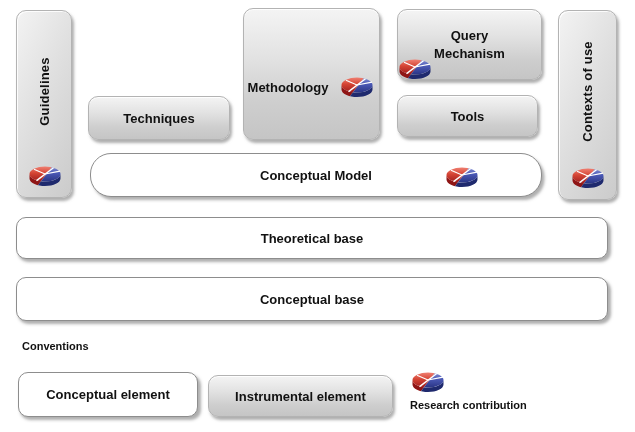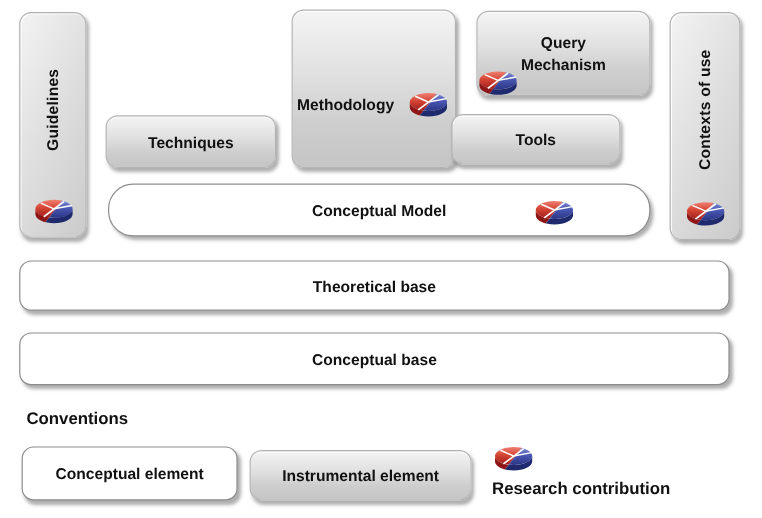--- a/index.html
+++ b/index.html
@@ -34,21 +34,21 @@
     box-shadow:2.5px 3px 3px rgba(95,95,95,.5);
   }
   .vlabel{
     transform:rotate(-90deg);
     white-space:nowrap;
     letter-spacing:.2px;
   }
   .pie{position:absolute;width:36px;height:26px;}
   .querytext{display:inline-block;width:100px;line-height:1.35;}
   .plainlabel{
-    position:absolute;font-weight:bold;font-size:14px;color:#111;white-space:nowrap;
+    position:absolute;font-weight:bold;font-size:11px;color:#111;white-space:nowrap;
   }
 </style>
 </head>
 <body>
 
 <svg width="0" height="0" style="position:absolute" aria-hidden="true">
   <defs>
     <linearGradient id="gradRed" x1="0" y1="0" x2="0" y2="1">
       <stop offset="0" stop-color="#f08072"></stop>
       <stop offset="0.45" stop-color="#d44434"></stop>
@@ -101,21 +101,21 @@
       </svg>
   </div>
 
   <div class="box gray" style="left:397px;top:9px;width:145px;height:71px;justify-content:center;">
     <span class="querytext">Query Mechanism</span>
     <svg class="pie" viewBox="0 0 36 26" style="left:-1px;bottom:-3px;">
         <use href="#pie-icon"></use>
       </svg>
   </div>
 
-  <div class="box gray" style="left:376px;top:95px;width:141px;height:42px;">
+  <div class="box gray" style="left:397px;top:95px;width:141px;height:42px;">
     <span>Tools</span>
   </div>
 
   <div class="box grayv" style="left:558px;top:10px;width:59px;height:190px;">
     <span class="vlabel" style="margin-bottom:28px;">Contexts of use</span>
     <svg class="pie" viewBox="0 0 36 26" style="left:11px;bottom:8px;">
         <use href="#pie-icon"></use>
       </svg>
   </div>
 

